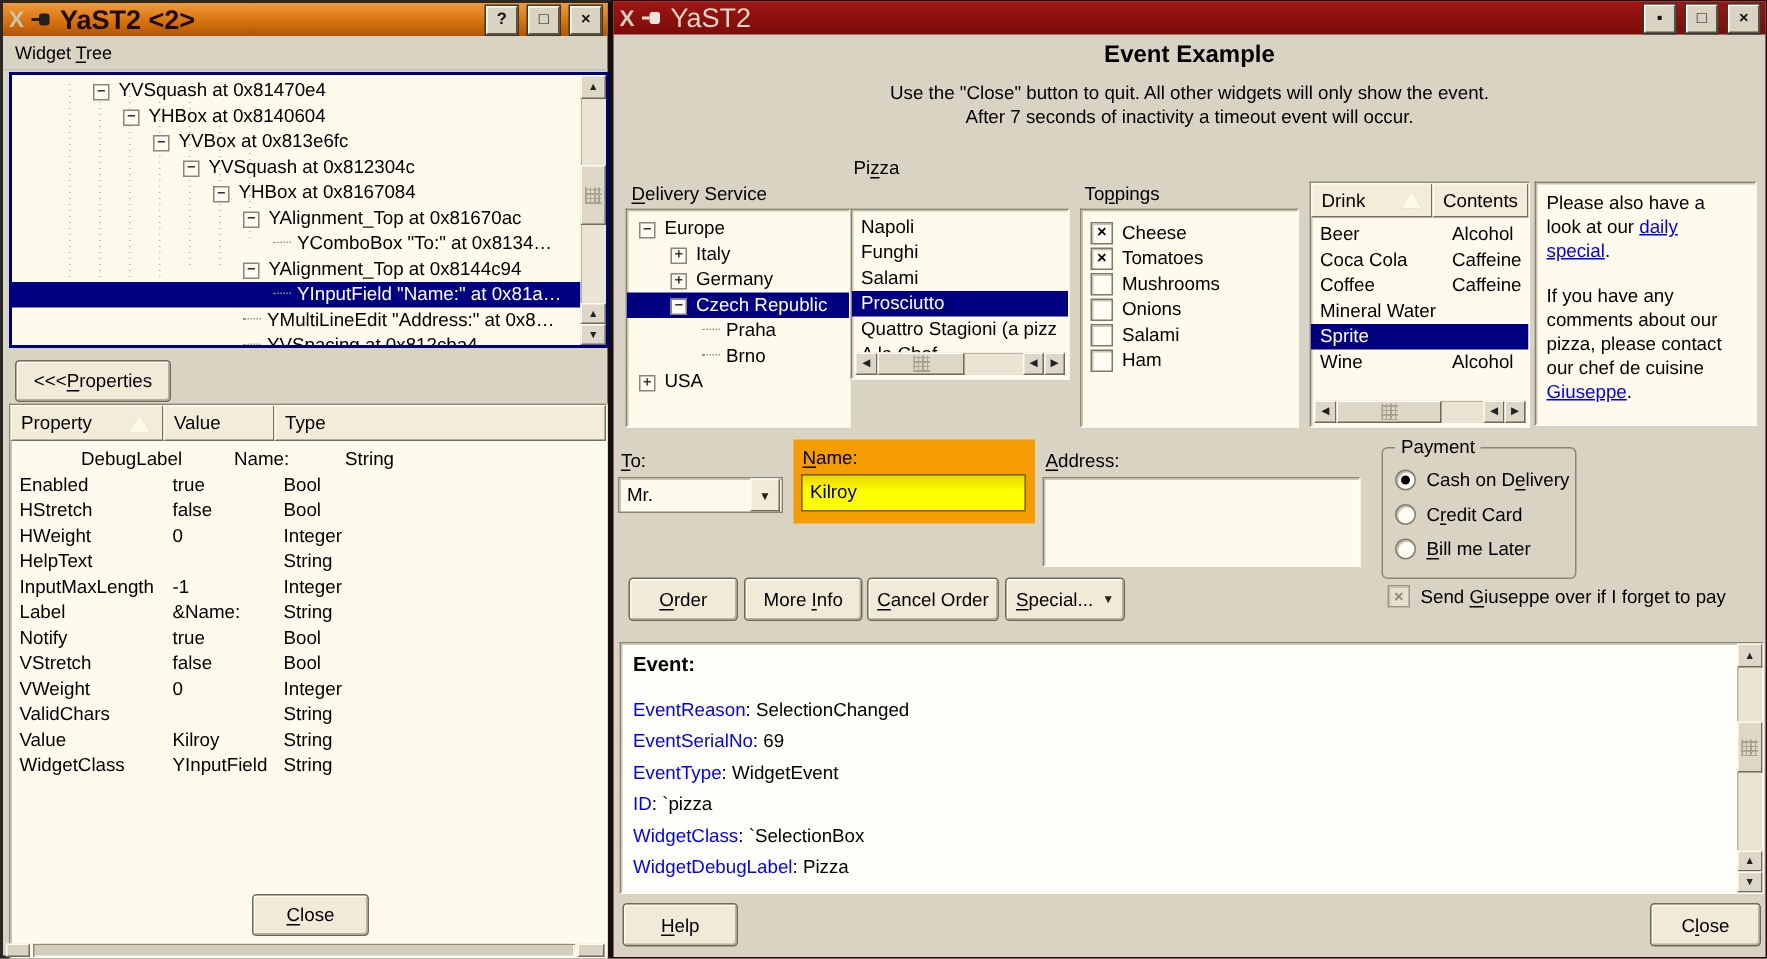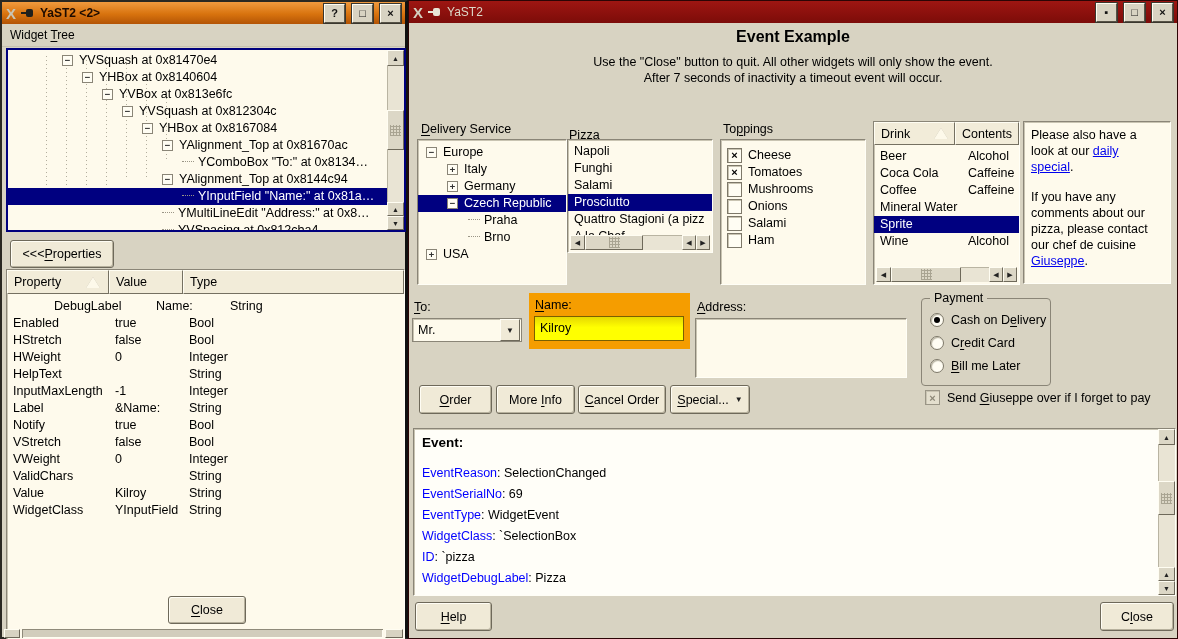--- a/index.html
+++ b/index.html
@@ -6,21 +6,21 @@
   body{width:1178px;height:639px;position:relative;background:#111;
        font-family:"Liberation Sans","DejaVu Sans",sans-serif;font-size:12px;color:#000;overflow:hidden}
   .win{position:absolute;top:0;height:639px;box-sizing:border-box}
   #leftwin{left:0;width:408px;background:#d8d3c2;border:2px solid #2a2822;border-right:3px solid #101010}
   #rightwin{left:408px;width:770px;background:#d8d3c2;border:1px solid #2b0505}
 
   
   .titlebar{position:absolute;left:0;top:0;right:0;height:22px;display:flex;align-items:center;padding:0 4px;gap:5px;box-sizing:border-box}
   #leftwin .titlebar{background:linear-gradient(180deg,#f09a3e 0%,#d8730e 55%,#b35405 100%);color:#1d0b00}
   #rightwin .titlebar{background:linear-gradient(180deg,#9e1612 0%,#7c0c09 100%);color:#ddd8c8}
-  .tb-title{font-weight:bold;font-size:12px;flex:0 0 auto}
+  .tb-title{font-weight:bold;font-size:18px;flex:0 0 auto}
   .tb-spacer{flex:1}
   .tb-btn{width:19px;height:17px;background:#d8d3c2;border:1px solid #fffdf2;border-right-color:#565246;border-bottom-color:#565246;
           outline:1px solid #3a372e;display:flex;align-items:center;justify-content:center;
           font-size:11px;font-weight:bold;color:#111;line-height:1;margin-left:2px}
   .x-logo{font-weight:bold;font-size:15px;color:#c9c5b5;text-shadow:1px 1px 0 #55504400}
   #rightwin .x-logo{color:#d5d1c1}
   .pin{position:relative;width:14px;height:10px;display:inline-block}
   .pin i{position:absolute;background:#20201c}
   #rightwin .pin i{background:#e8e4d6}
   .pin .stem{left:0;top:4px;width:5px;height:2px}
@@ -78,21 +78,21 @@
   .grip{background:#d8d3c2;border:1px solid #fffdf2;border-right-color:#6e695a;border-bottom-color:#6e695a;box-sizing:border-box}
   #lw-status .mid{flex:1;background:#d2cdbc;box-shadow:inset 1px 1px 0 #8f8a7a,inset -1px -1px 0 #fffdf2}
 
   
   #rw-heading{position:absolute;left:0;right:0;top:27px;text-align:center;font-size:16px;font-weight:bold}
   .rw-intro{position:absolute;left:0;right:0;text-align:center;font-size:12.5px}
   #rw-intro1{top:54px}
   #rw-intro2{top:70px}
   .sec-label{position:absolute;font-size:12.5px}
   #lab-delivery{left:12px;top:121px}
-  #lab-pizza{left:160px;top:127px}
+  #lab-pizza{left:160px;top:104px}
   #lab-toppings{left:314px;top:121px}
   #box-delivery{left:8px;top:138px;width:150px;height:146px}
   #box-pizza{left:158px;top:138px;width:146px;height:114px}
   #box-toppings{left:311px;top:138px;width:146px;height:146px;background:#fefaec}
   #box-drinks{left:464px;top:120px;width:147px;height:164px}
   #box-info{left:614px;top:120px;width:148px;height:163px;padding:5px 7px;font-size:12.5px;line-height:16px}
   #box-info a{color:#0000ee;text-decoration:underline}
   #box-info p{margin:0 0 14px 0}
   .lrow{height:17px;line-height:17px;white-space:nowrap;padding-left:6px;font-size:12.5px}
   .chkrow{height:17px;line-height:17px;white-space:nowrap;padding-left:6px;margin-top:0;font-size:12.5px;display:flex;align-items:center;gap:6px}
@@ -460,22 +460,22 @@
         <span class="menu-arrow">▼</span>
       </div>
 
     <div class="panel" id="event-panel">
       <div id="event-inner">
         <div id="event-title">Event:</div>
         <div id="event-lines">
             <div class="ev-line"><span class="ev-key">EventReason</span><span>: SelectionChanged</span></div>
             <div class="ev-line"><span class="ev-key">EventSerialNo</span><span>: 69</span></div>
             <div class="ev-line"><span class="ev-key">EventType</span><span>: WidgetEvent</span></div>
+            <div class="ev-line"><span class="ev-key">ID</span><span>: `pizza</span></div>
             <div class="ev-line"><span class="ev-key">WidgetClass</span><span>: `SelectionBox</span></div>
-            <div class="ev-line"><span class="ev-key">ID</span><span>: `pizza</span></div>
             <div class="ev-line"><span class="ev-key">WidgetDebugLabel</span><span>: Pizza</span></div>
             <div class="ev-line"><span class="ev-key">WidgetID</span><span>: `pizza</span></div>
           </div>
       </div>
       <div class="sb-track" style="right:0;top:0;width:17px;bottom:0"></div>
       <div class="sb-btn" style="right:0;top:0;width:17px;height:16px">▲</div>
       <div class="sb-thumb" style="right:0;top:52px;width:17px;height:34px"></div>
       <div class="sb-btn" style="right:0;bottom:14px;width:17px;height:14px">▲</div>
       <div class="sb-btn" style="right:0;bottom:0;width:17px;height:14px">▼</div>
     </div>

